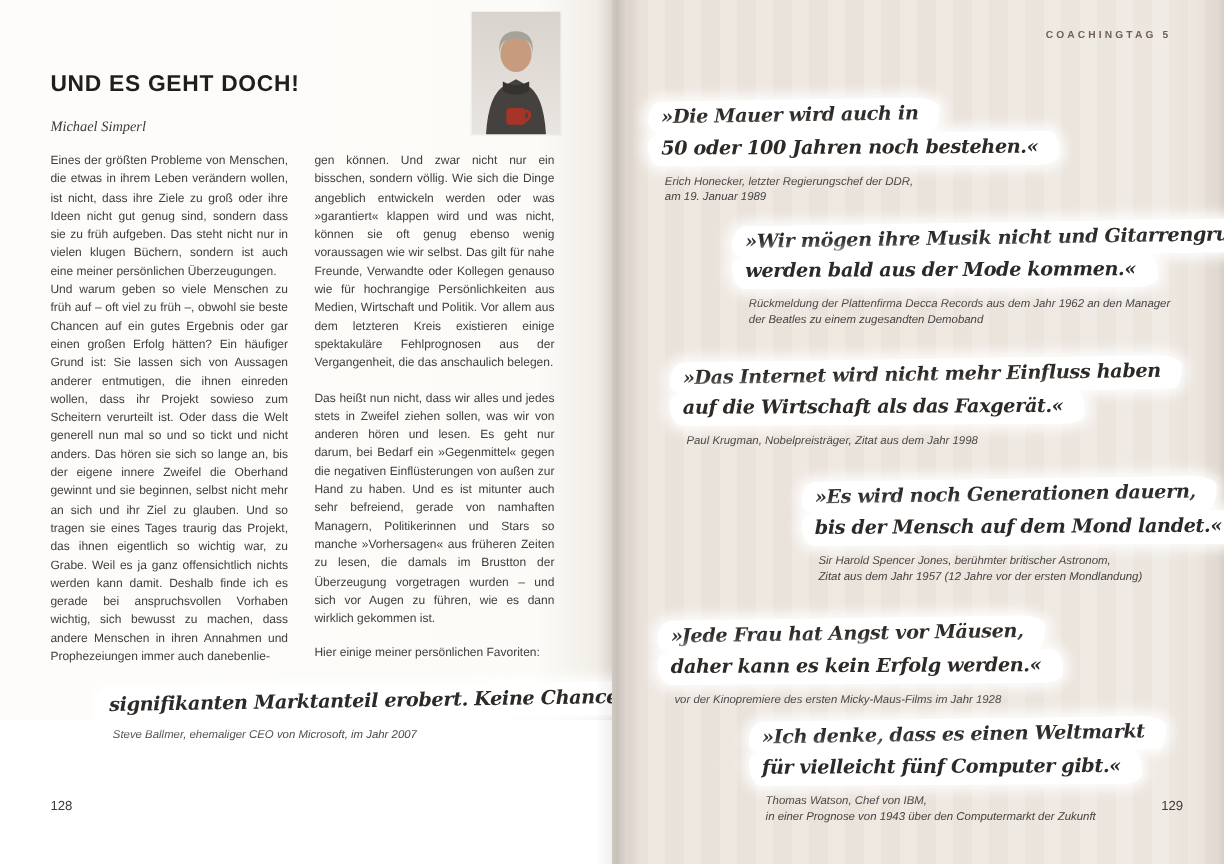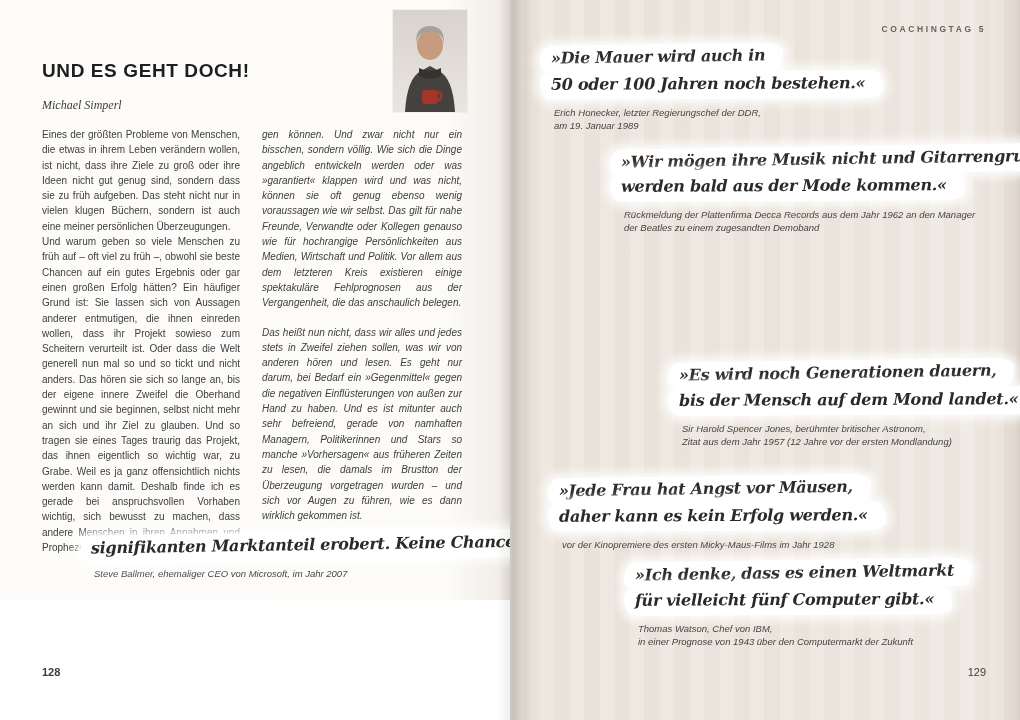--- a/index.html
+++ b/index.html
@@ -34,32 +34,32 @@
   .author{
     position:absolute;left:42px;top:98px;
     font-size:12px;font-style:italic;color:#3c3c3c;font-family:Liberation Serif, serif;
   }
   .col{
     position:absolute;top:127px;
     font-size:10px;line-height:15.3px;color:#3d3d3d;
     text-align:justify;hyphens:auto;
   }
   .col1{left:42px;width:198px;}
-  .col2{left:262px;width:200px;font-style:italic;}
+  .col2{left:262px;width:200px;}
   .col p{margin:0 0 0 0;}
   .col2 p{margin:0 0 14px 0;}
 
   .photo{
     position:absolute;left:393px;top:10px;width:74px;height:102px;
     box-shadow:0 0 0 1px rgba(0,0,0,0.04);
   }
 
   
   .quote{position:absolute;}
-  .q-line{white-space:nowrap;}
+  .q-line{white-space:nowrap;margin-top:39px;}
   .q-line span{
     display:inline-block;
     font-family:"DejaVu Serif",serif;
     font-style:italic;font-weight:bold;
     font-size:16px;letter-spacing:-0.3px;
     color:#2d2926;
     background:#ffffff;
     padding:3px 18px 6px 11px;
     border-radius:16px 30px 10px 26px / 22px 12px 26px 14px;
     box-shadow:0 0 10px 5px rgba(255,255,255,0.85);
@@ -77,25 +77,25 @@
   .q-decca{left:100px;top:146px;}
   .q-krugman{left:48px;top:260px;}
   .q-jones{left:158px;top:360px;}
   .q-mayer{left:38px;top:476px;}
   .q-watson{left:114px;top:560px;}
   
   .q-ballmer{left:80px;top:532px;}
 
   
   .chapter-header{
-    position:absolute;top:24px;right:34px;
+    position:absolute;top:24px;right:44px;
     font-size:8.5px;font-weight:700;letter-spacing:2.6px;color:#6e6159;
   }
   .pagenum{position:absolute;top:666px;font-size:11px;color:#3c3c3c;}
-  .pagenum-left{left:42px;font-weight:bold;}
+  .pagenum-left{left:42px;}
   .pagenum-right{right:34px;}
 </style>
 </head>
 <body>
 
 <div class="spread">
 
   <div class="page-left">
 
     <div class="title">UND ES GEHT DOCH!</div>
@@ -153,20 +153,27 @@
 
     <div class="quote q-decca">
       <div class="q-line"><span>»Wir mögen ihre Musik nicht und Gitarrengruppen</span></div>
       <div class="q-line"><span>werden bald aus der Mode kommen.«</span></div>
       <div class="q-attr">
         <div>Rückmeldung der Plattenfirma Decca Records aus dem Jahr 1962 an den Manager</div>
         <div>der Beatles zu einem zugesandten Demoband</div>
       </div>
     </div>
 
+    <div class="quote q-krugman">
+      <div class="q-line"><span>»Das Internet wird nicht mehr Einfluss haben</span></div>
+      <div class="q-line"><span>auf die Wirtschaft als das Faxgerät.«</span></div>
+      <div class="q-attr">
+        <div>Paul Krugman, Nobelpreisträger, Zitat aus dem Jahr 1998</div>
+      </div>
+    </div>
 
     <div class="quote q-jones">
       <div class="q-line"><span>»Es wird noch Generationen dauern,</span></div>
       <div class="q-line"><span>bis der Mensch auf dem Mond landet.«</span></div>
       <div class="q-attr">
         <div>Sir Harold Spencer Jones, berühmter britischer Astronom,</div>
         <div>Zitat aus dem Jahr 1957 (12 Jahre vor der ersten Mondlandung)</div>
       </div>
     </div>
 

